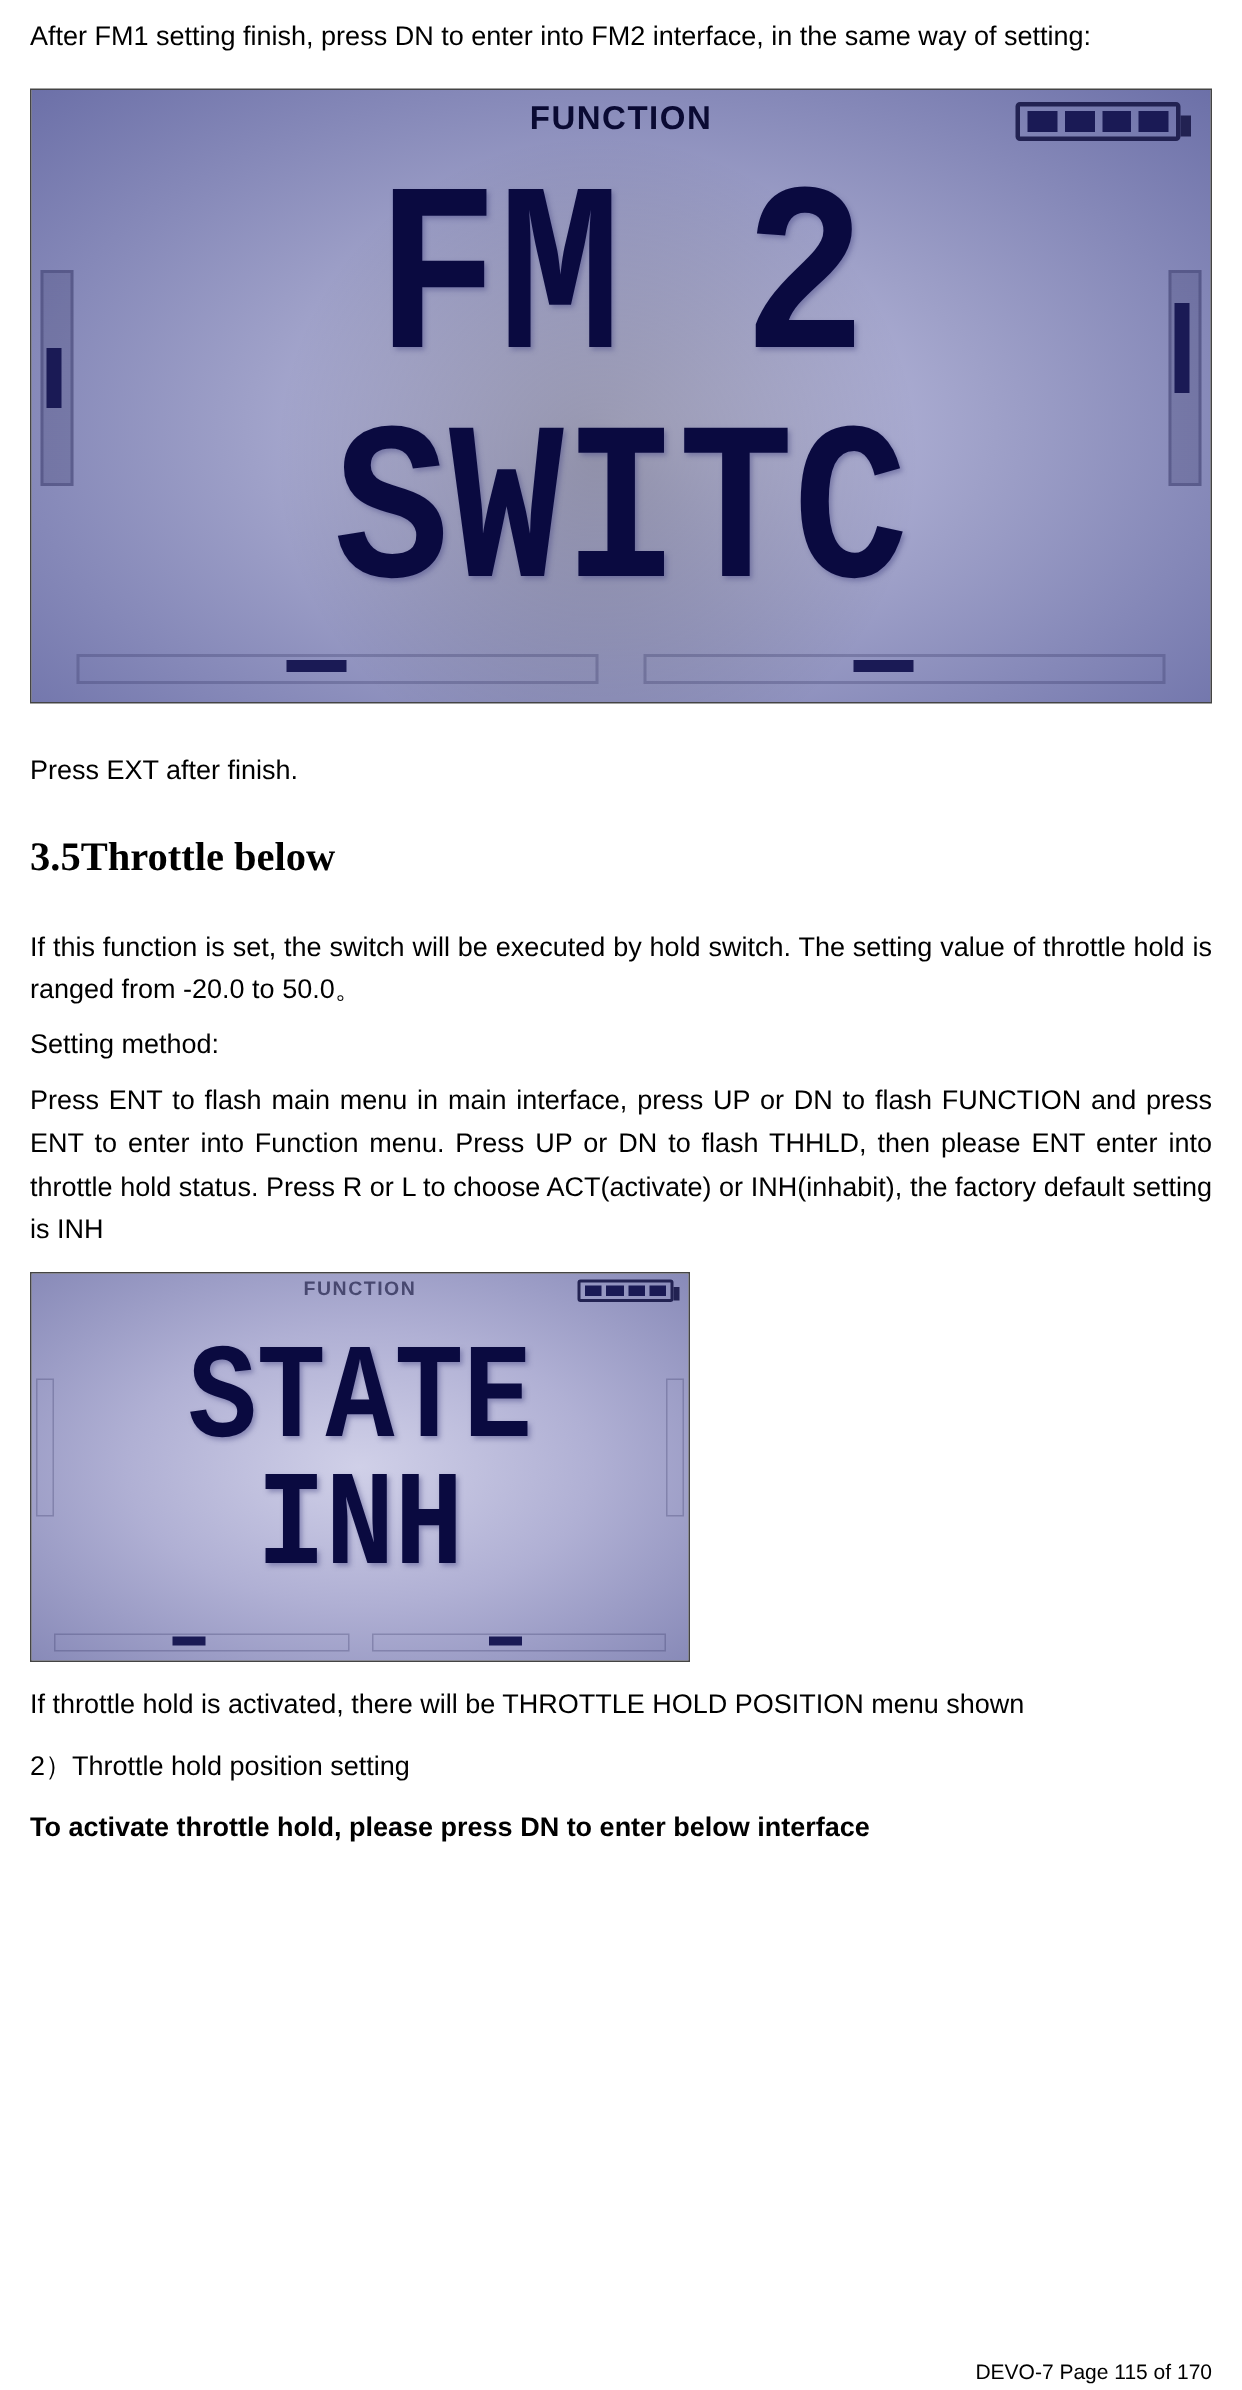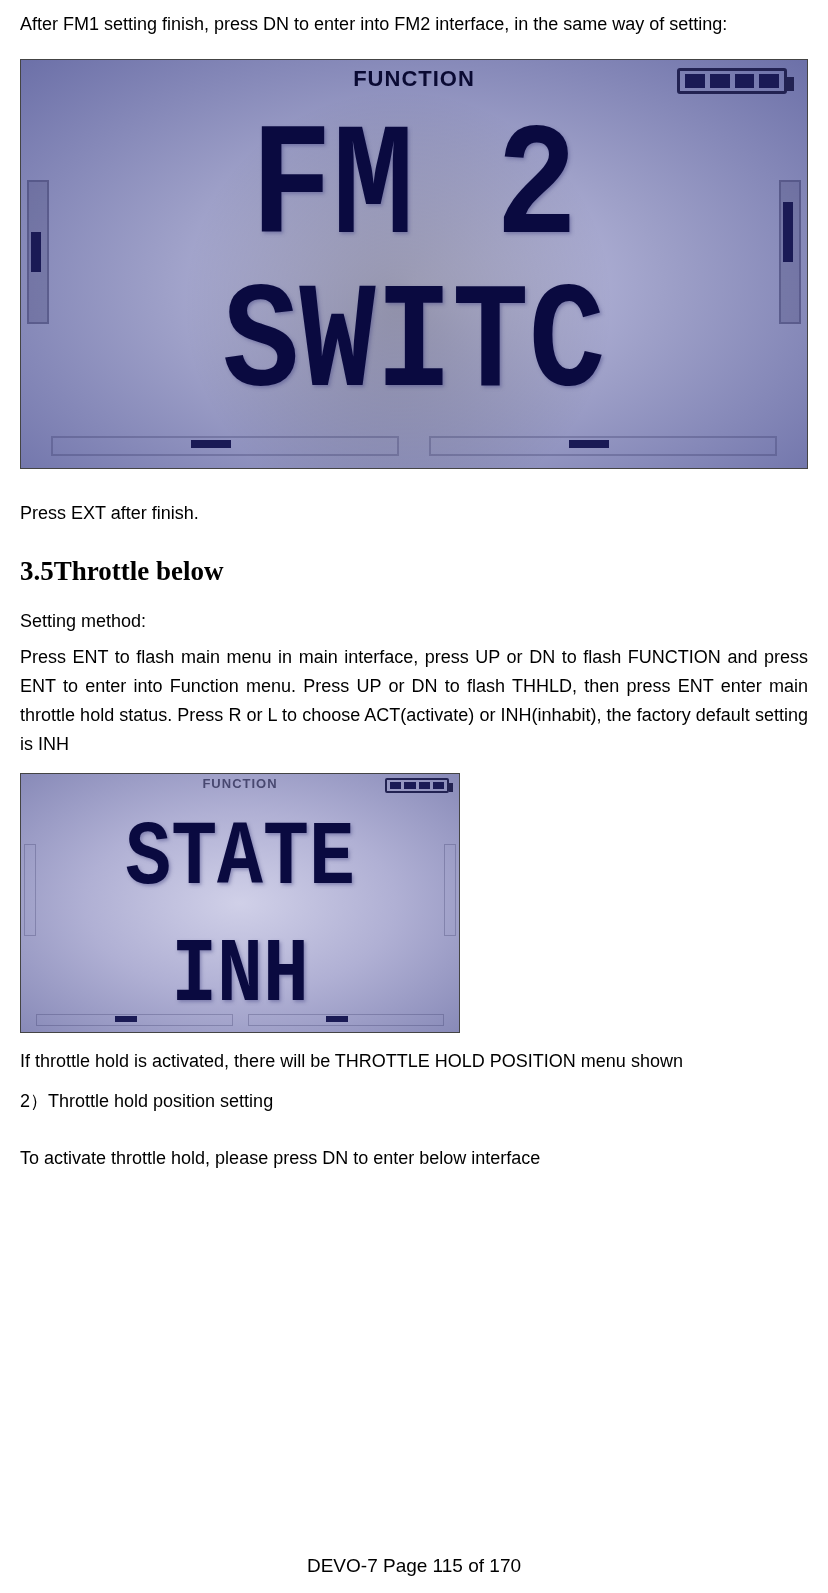--- a/index.html
+++ b/index.html
@@ -23,24 +23,24 @@
     text-align: justify;
   }
   h2.section {
     font-family: "Times New Roman", Times, serif;
     font-size: 27px;
     font-weight: bold;
     margin: 28px 0 20px 0;
   }
   .footer {
     position: absolute;
-    bottom: 16px;
+    bottom: 4px;
     width: calc(100% - 40px);
-    text-align: center;
-    font-size: 19px;
+    text-align: right;
+    font-size: 14px;
   }
   
   .lcd {
     width: 788px;
     height: 410px;
     margin: 20px 0 30px 0;
     background: radial-gradient(ellipse at 50% 55%, #c8c8e8 0%, #9ea0c8 45%, #6c70a8 100%);
     border: 1px solid #444;
     position: relative;
     overflow: hidden;
@@ -195,21 +195,21 @@
   }
   .lcd-small .batt .cell { flex:1; background:#1a1a55; }
   .lcd-small .seg-row {
     position: absolute; left:0; right:0;
     display:flex; justify-content:center; gap:12px;
   }
   .lcd-small .seg-char {
     font-size: 90px;
   }
   .lcd-small .row1 { top: 40px; font-size: 94px; line-height:1; }
-  .lcd-small .row2 { top: 125px; font-size: 94px; line-height:1;margin-top:32px; }
+  .lcd-small .row2 { top: 125px; font-size: 94px; line-height:1; }
   .lcd-small .bottom-bars {
     position:absolute; bottom:6px; left:15px; right:15px;
     display:flex; gap:15px;
   }
   .lcd-small .bbar { flex:1; height:10px; border:1px solid rgba(34,34,82,0.25); position:relative; }
   .lcd-small .bbar::after {
     content:""; position:absolute; left:40%; top:1px; width:22px; height:6px; background:#1a1a55;
   }
   .lcd-small .side-left, .lcd-small .side-right {
     position:absolute; top:70px; width:10px; height:90px;
@@ -244,22 +244,23 @@
     <div class="bottom-bars">
       <div class="bbar"></div>
         <div class="bbar"></div>
     </div>
   </div>
 
   <p class="body" style="margin-top:24px;">Press EXT after finish.</p>
 
   <h2 class="section">3.5Throttle below</h2>
 
+  <p class="body" style="margin-top:30px;">If this function is set, the switch will be executed by hold switch. The setting value of throttle hold is ranged from -20.0 to 50.0。</p>
   <p class="body">Setting method:</p>
-  <p class="body">Press ENT to flash main menu in main interface, press UP or DN to flash FUNCTION and press ENT to enter into Function menu. Press UP or DN to flash THHLD, then press ENT enter main throttle hold status. Press R or L to choose ACT(activate) or INH(inhabit), the factory default setting is INH</p>
+  <p class="body">Press ENT to flash main menu in main interface, press UP or DN to flash FUNCTION and press ENT to enter into Function menu. Press UP or DN to flash THHLD, then please ENT enter into throttle hold status. Press R or L to choose ACT(activate) or INH(inhabit), the factory default setting is INH</p>
 
   <div class="lcd-small">
     <div class="top-label">FUNCTION</div>
     <div class="batt">
       <div class="cell"></div>
         <div class="cell"></div>
         <div class="cell"></div>
         <div class="cell"></div>
     </div>
     <div class="side-left"></div>
@@ -271,16 +272,16 @@
       <span class="seg-char">INH</span>
     </div>
     <div class="bottom-bars">
       <div class="bbar"></div>
         <div class="bbar"></div>
     </div>
   </div>
 
   <p class="body">If throttle hold is activated, there will be THROTTLE HOLD POSITION menu shown</p>
   <p class="body" style="margin-top:12px;">2）Throttle hold position setting</p>
-  <p class="body" style="margin-top:28px;">To activate throttle hold, please press DN to enter below interface</p>
+  <p class="body" style="margin-top:12px;font-weight:bold;">To activate throttle hold, please press DN to enter below interface</p>
 
   <div class="footer">DEVO-7     Page 115 of 170</div>
 </div>
 
 </body></html>

